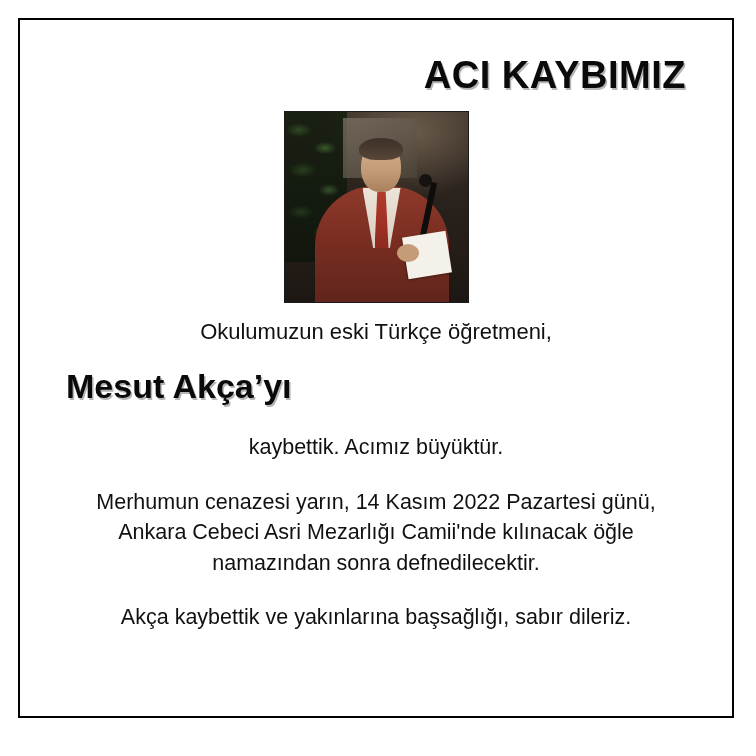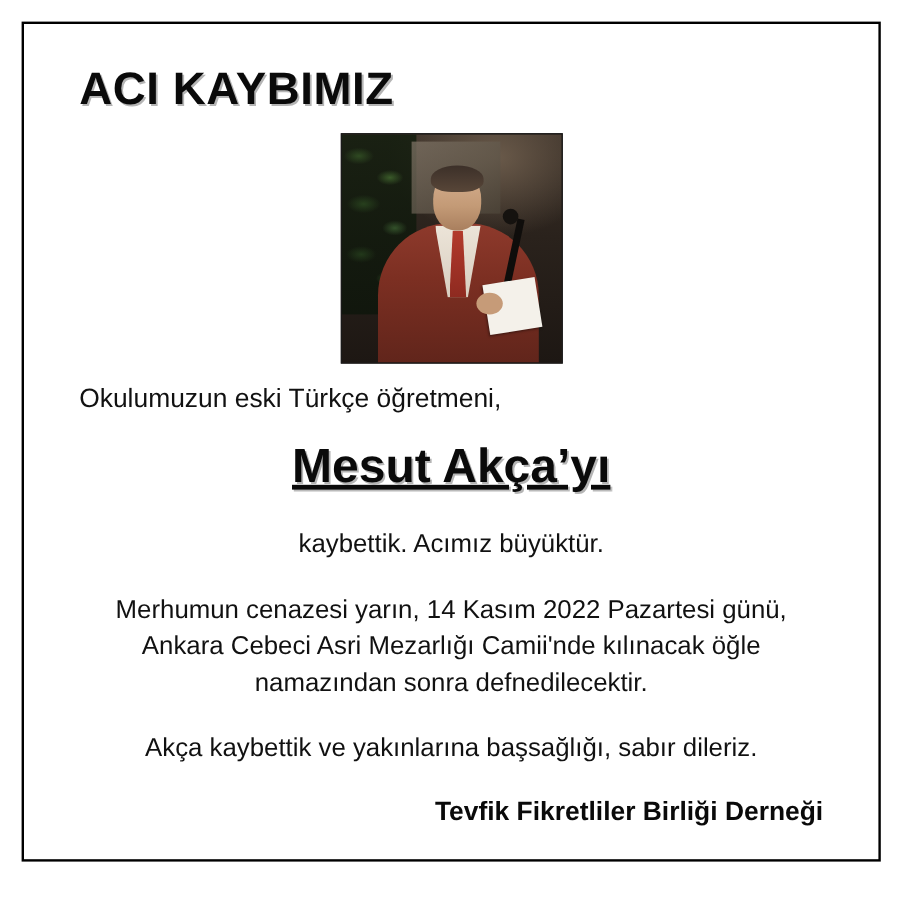--- a/index.html
+++ b/index.html
@@ -29,21 +29,21 @@
     position: absolute;
     left: 0;
     top: 0;
     right: 0;
     bottom: 0;
     padding: 28px 46px 20px 46px;
     box-sizing: border-box;
   }
 
   .headline {
-    text-align: left;
+    text-align: right;
     font-size: 38px;
     font-weight: bold;
     letter-spacing: 0.5px;
     color: #0a0a0a;
     margin: 6px 0 14px 0;
     text-shadow: 1.5px 1.5px 0px rgba(120,120,120,0.55);
   }
 
   .photo-wrap {
     display: flex;
@@ -148,34 +148,33 @@
   }
   .ph-hand {
     position: absolute;
     left: 112px; top: 132px;
     width: 22px; height: 18px;
     border-radius: 50%;
     background: #c69b78;
   }
 
   .line-small {
-    text-align: left;
+    text-align: center;
     font-size: 22px;
     color: #111;
     margin: 4px 0 22px 0;
   }
 
   .name {
-    text-align: center;
-    font-size: 40px;
+    text-align: left;
+    font-size: 34px;
     font-weight: bold;
     color: #0a0a0a;
     margin: 0 0 26px 0;
     text-shadow: 1.5px 1.5px 0px rgba(120,120,120,0.55);
-    text-decoration: underline;
   }
 
   .body-par {
     font-size: 21.5px;
     line-height: 1.42;
     color: #111;
     text-align: center;
     margin: 0 0 24px 0;
   }
 
@@ -215,16 +214,15 @@
     <div class="line-small">Okulumuzun eski Türkçe öğretmeni,</div>
 
     <div class="name">Mesut Akça’yı</div>
 
     <p class="body-par">kaybettik. Acımız büyüktür.</p>
 
     <p class="body-par">Merhumun cenazesi yarın, 14 Kasım 2022 Pazartesi günü, Ankara Cebeci Asri Mezarlığı Camii'nde kılınacak öğle namazından sonra defnedilecektir.</p>
 
     <p class="body-par">Akça kaybettik ve yakınlarına başsağlığı, sabır dileriz.</p>
 
-    <div class="signature">Tevfik Fikretliler Birliği Derneği</div>
 
   </div>
 </div>
 
 </body></html>

